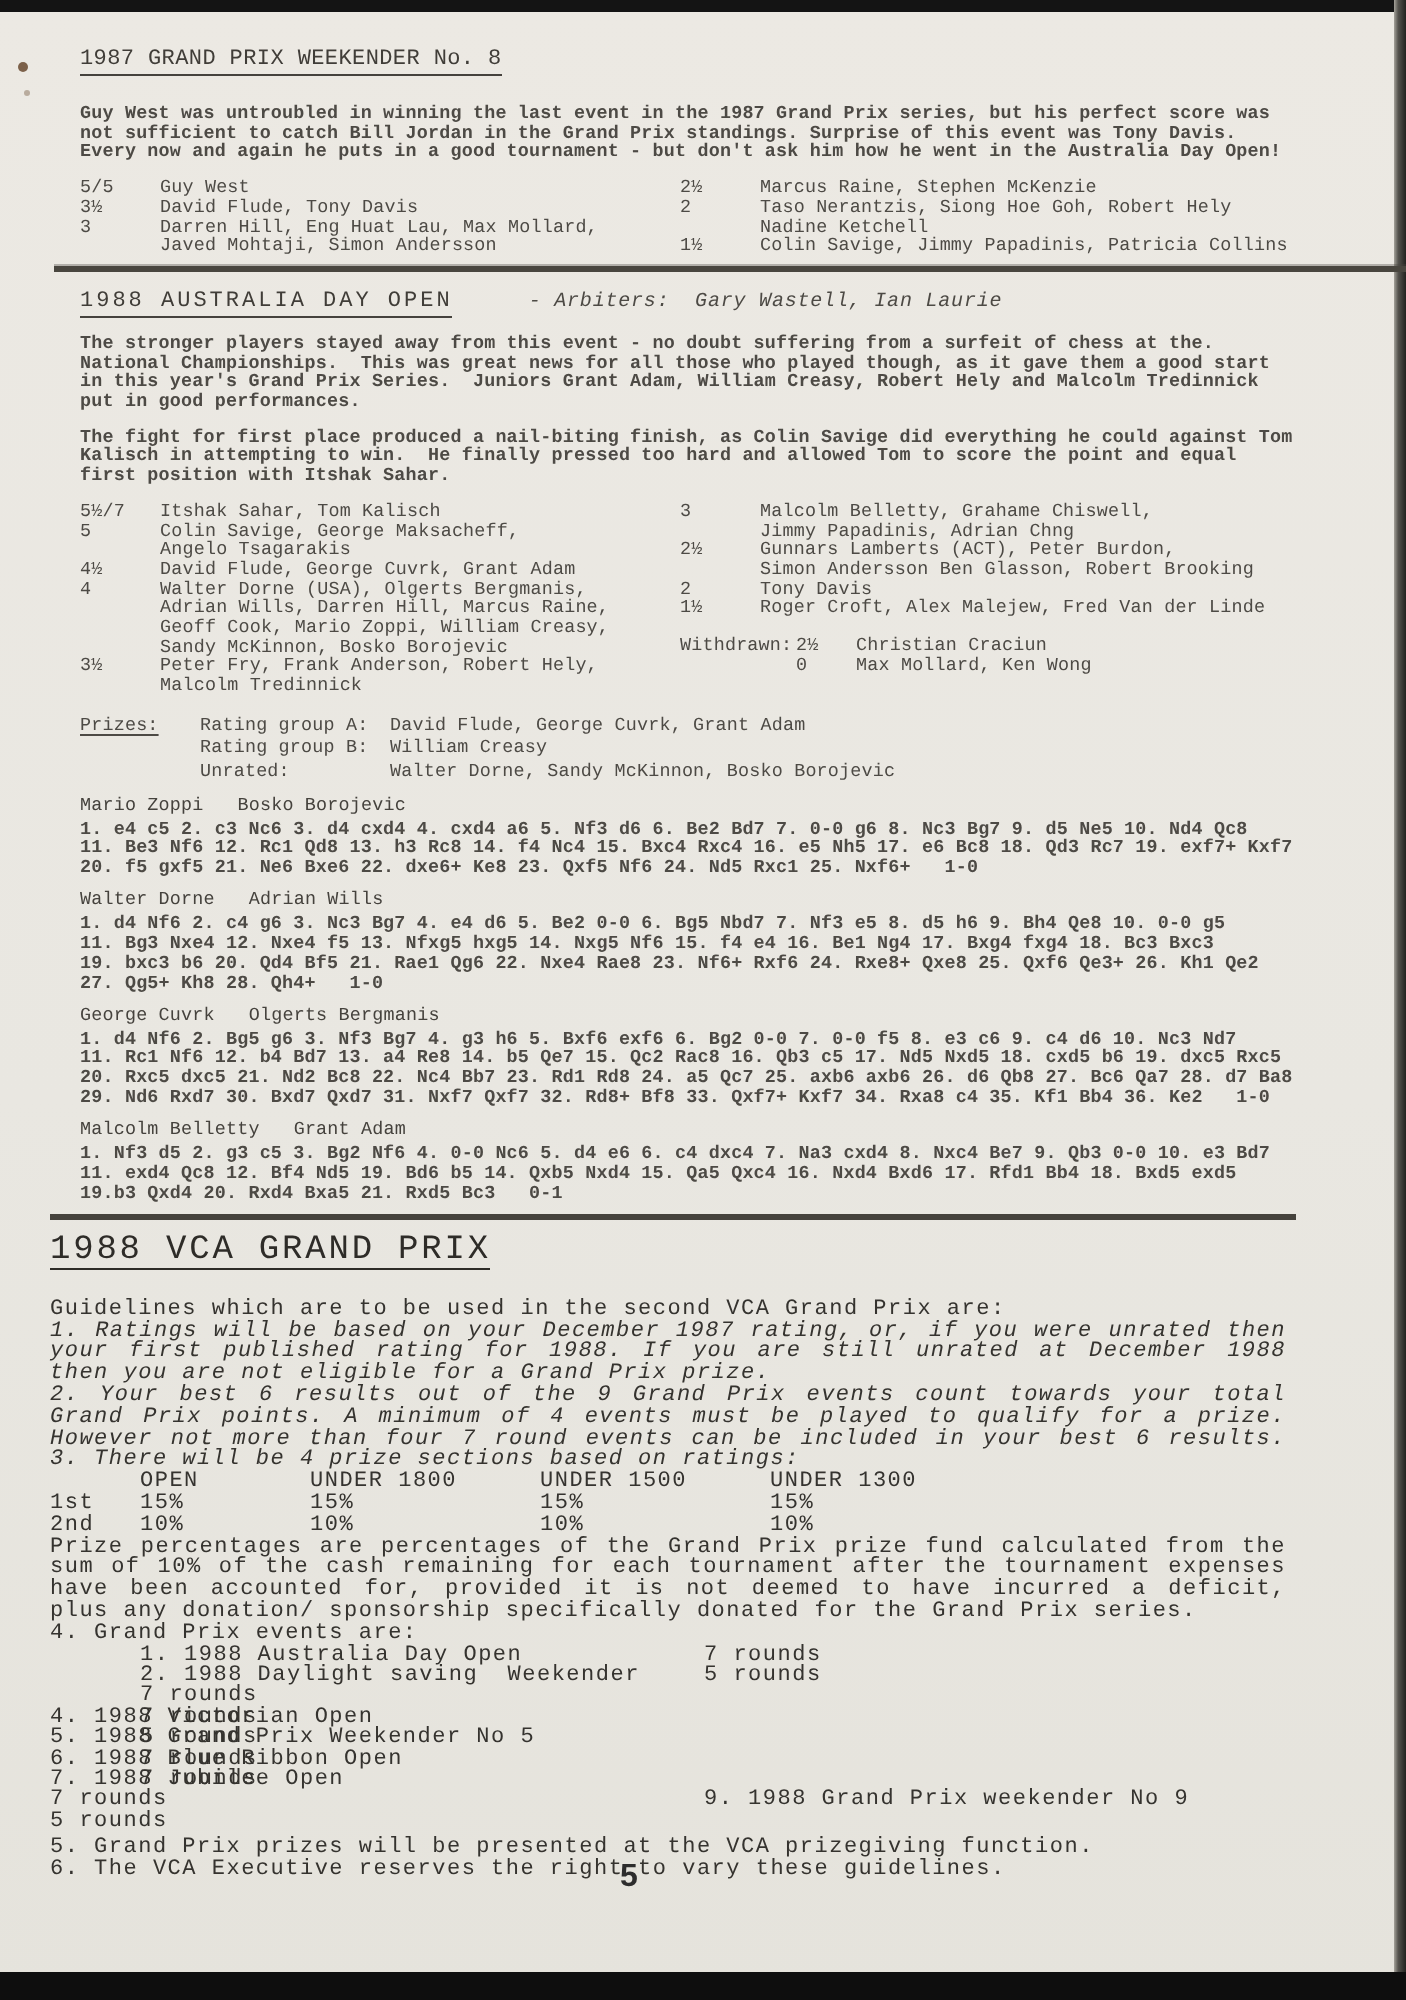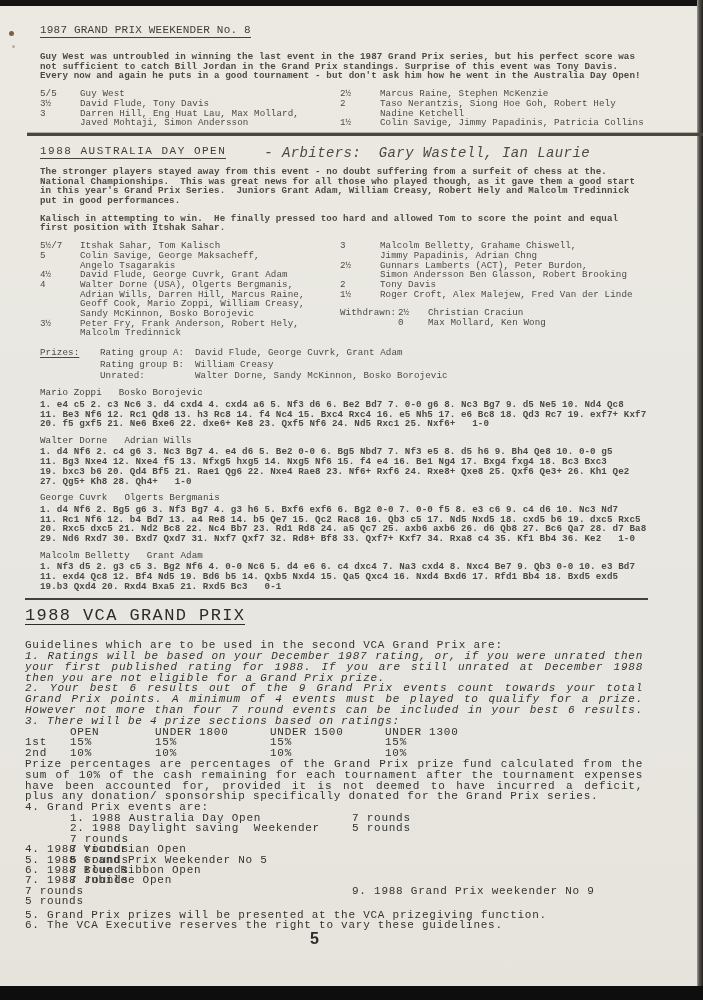--- a/index.html
+++ b/index.html
@@ -15,22 +15,22 @@
   .pen-dot2{position:absolute;left:12px;top:45px;width:3px;height:3px;border-radius:50%;background:rgba(124,97,74,.45);}
 
   .content{position:absolute;left:15px;top:0;width:703px;padding:24px 50px 0 25px;box-sizing:border-box;}
 
   
   .draft{font-size:9.2px;line-height:9.7px;letter-spacing:.1px;color:#4d4a45;}
   .draft .line{white-space:pre;font-weight:bold;}
   .draft-h{display:inline-block;font-size:11px;line-height:12px;color:#403d38;
     letter-spacing:.2px;border-bottom:1px solid #45423d;padding-bottom:1px;white-space:pre;}
   .draft-h.sp{letter-spacing:1.5px;}
-  .h-row{display:flex;align-items:flex-end;gap:38px;}
-  .arbiters{font-style:italic;font-size:14px;letter-spacing:.4px;color:#4d4a45;white-space:pre;}
+  .h-row{display:flex;align-items:center;gap:38px;}
+  .arbiters{font-style:italic;font-size:10px;letter-spacing:.4px;color:#4d4a45;white-space:pre;}
 
   .sec87-title{margin-bottom:14px;}
   .intro{margin-bottom:8px;}
   .cols{display:flex;}
   .col-l{width:300px;flex:none;}
   .col-r{flex:1;}
   .rrow{display:flex;}
   .rsc{width:40px;flex:none;white-space:pre;}
   .rnm{white-space:pre;}
 
@@ -142,20 +142,21 @@
         <span class="draft-h sp">1988 AUSTRALIA DAY OPEN</span>
         <span class="arbiters">- Arbiters:  Gary Wastell, Ian Laurie</span>
       </div>
       <div class="para">
         <div class="line">The stronger players stayed away from this event - no doubt suffering from a surfeit of chess at the.</div>
         <div class="line">National Championships.  This was great news for all those who played though, as it gave them a good start</div>
         <div class="line">in this year's Grand Prix Series.  Juniors Grant Adam, William Creasy, Robert Hely and Malcolm Tredinnick</div>
         <div class="line">put in good performances.</div>
       </div>
       <div class="para">
+        <div class="line">The fight for first place produced a nail-biting finish, as Colin Savige did everything he could against Tom</div>
         <div class="line">Kalisch in attempting to win.  He finally pressed too hard and allowed Tom to score the point and equal</div>
         <div class="line">first position with Itshak Sahar.</div>
       </div>
 
       <div class="cols res88">
         <div class="col-l">
           <div class="rrow">
               <span class="rsc">5½/7</span>
               <span class="rnm">Itshak Sahar, Tom Kalisch</span>
             </div>

